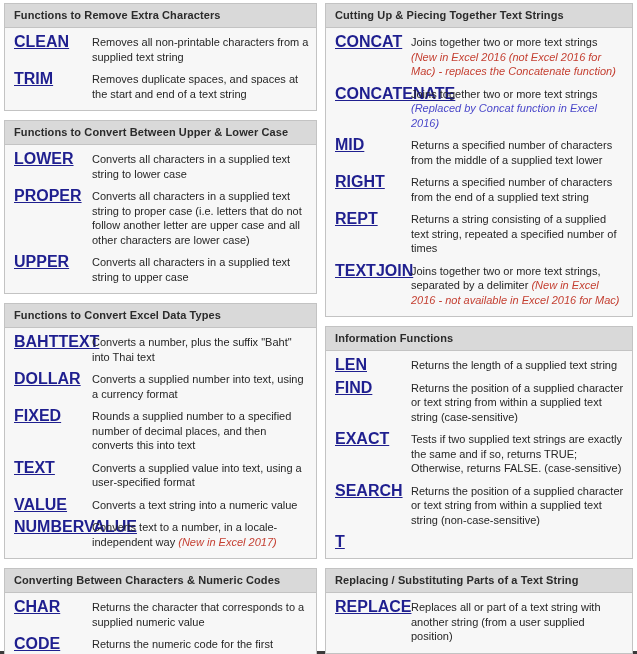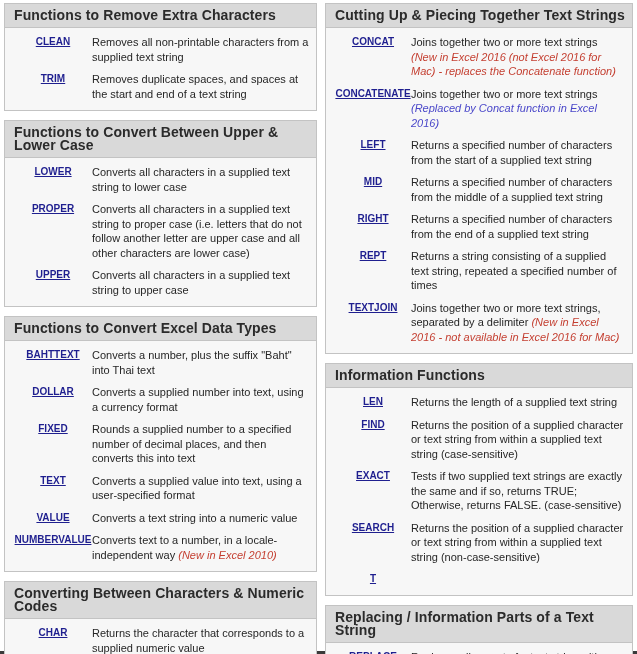--- a/index.html
+++ b/index.html
@@ -44,46 +44,45 @@
     border: 1px solid #c3c3c3;
     background: #f7f7f7;
     margin-bottom: 9px;
     box-sizing: border-box;
     width: 100%;
   }
   .table-header {
     background: #d9d9d9;
     border-bottom: 1px solid #c3c3c3;
     font-weight: bold;
-    font-size: 14px;
+    font-size: 11px;
     color: #2b2b2b;
     padding: 5px 0 5px 9px;
     letter-spacing: 0.1px;
     line-height: 13px;
   }
   .table-body {
     padding: 3px 0 5px 0;
   }
   .func-row {
     display: flex;
     flex-direction: row;
     align-items: flex-start;
     padding: 4px 6px 4px 9px;
   }
   .func-name {
     flex: 0 0 auto;
     font-weight: bold;
-    font-size: 10px;
+    font-size: 16px;
     color: #1f1f8f;
     text-decoration: underline;
     line-height: 14px;
     padding-top: 0px;
     cursor: pointer;
     white-space: nowrap;
-    text-align: center;
   }
   .col-left .func-name { width: 78px; }
   .col-right .func-name { width: 76px; text-decoration: underline; }
   .func-desc {
     flex: 1 1 auto;
     font-size: 11px;
     line-height: 14.5px;
     color: #262626;
   }
   .note-red {
@@ -148,21 +147,21 @@
           <div class="func-row">
             <a class="func-name" href="#">TEXT</a>
             <div class="func-desc">Converts a supplied value into text, using a user-specified format</div>
           </div>
           <div class="func-row">
             <a class="func-name" href="#">VALUE</a>
             <div class="func-desc">Converts a text string into a numeric value</div>
           </div>
           <div class="func-row">
             <a class="func-name" href="#">NUMBERVALUE</a>
-            <div class="func-desc">Converts text to a number, in a locale-independent way <span class="note-red">(New in Excel 2010)</span></div>
+            <div class="func-desc">Converts text to a number, in a locale-independent way <span class="note-red">(New in Excel 2017)</span></div>
           </div>
         </div>
       </div>
       <div class="func-table">
         <div class="table-header">Converting Between Characters &amp; Numeric Codes</div>
         <div class="table-body">
           <div class="func-row">
             <a class="func-name" href="#">CHAR</a>
             <div class="func-desc">Returns the character that corresponds to a supplied numeric value</div>
           </div>
@@ -180,26 +179,22 @@
         <div class="table-body">
           <div class="func-row">
             <a class="func-name" href="#">CONCAT</a>
             <div class="func-desc">Joins together two or more text strings <span class="note-red">(New in Excel 2016 (not Excel 2016 for Mac) - replaces the Concatenate function)</span></div>
           </div>
           <div class="func-row">
             <a class="func-name" href="#">CONCATENATE</a>
             <div class="func-desc">Joins together two or more text strings <span class="note-blue">(Replaced by Concat function in Excel 2016)</span></div>
           </div>
           <div class="func-row">
-            <a class="func-name" href="#">LEFT</a>
-            <div class="func-desc">Returns a specified number of characters from the start of a supplied text string</div>
-          </div>
-          <div class="func-row">
             <a class="func-name" href="#">MID</a>
-            <div class="func-desc">Returns a specified number of characters from the middle of a supplied text string</div>
+            <div class="func-desc">Returns a specified number of characters from the middle of a supplied text lower</div>
           </div>
           <div class="func-row">
             <a class="func-name" href="#">RIGHT</a>
             <div class="func-desc">Returns a specified number of characters from the end of a supplied text string</div>
           </div>
           <div class="func-row">
             <a class="func-name" href="#">REPT</a>
             <div class="func-desc">Returns a string consisting of a supplied text string, repeated a specified number of times</div>
           </div>
           <div class="func-row">
@@ -226,21 +221,21 @@
           <div class="func-row">
             <a class="func-name" href="#">SEARCH</a>
             <div class="func-desc">Returns the position of a supplied character or text string from within a supplied text string (non-case-sensitive)</div>
           </div>
           <div class="func-row">
             <a class="func-name" href="#">T</a>
           </div>
         </div>
       </div>
       <div class="func-table">
-        <div class="table-header">Replacing / Information Parts of a Text String</div>
+        <div class="table-header">Replacing / Substituting Parts of a Text String</div>
         <div class="table-body">
           <div class="func-row">
             <a class="func-name" href="#">REPLACE</a>
             <div class="func-desc">Replaces all or part of a text string with another string (from a user supplied position)</div>
           </div>
         </div>
       </div>
     </div>
 </div>
 

